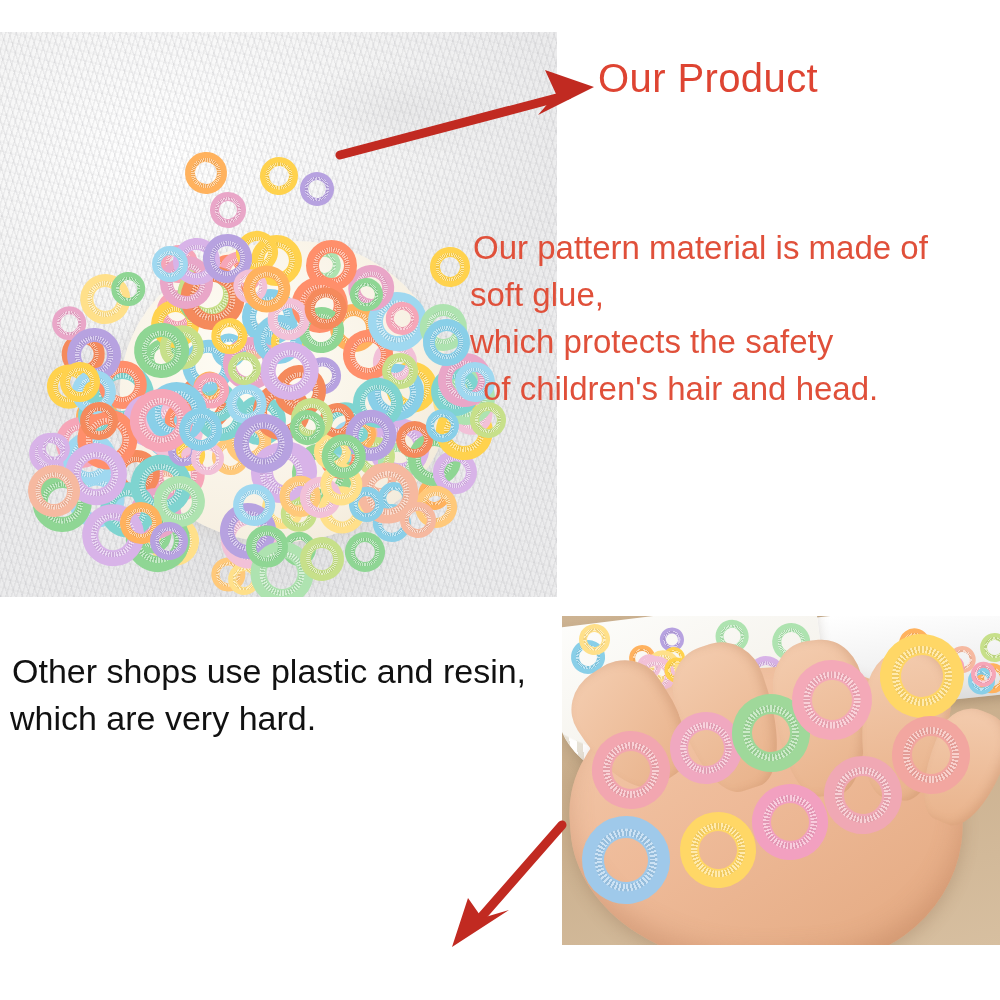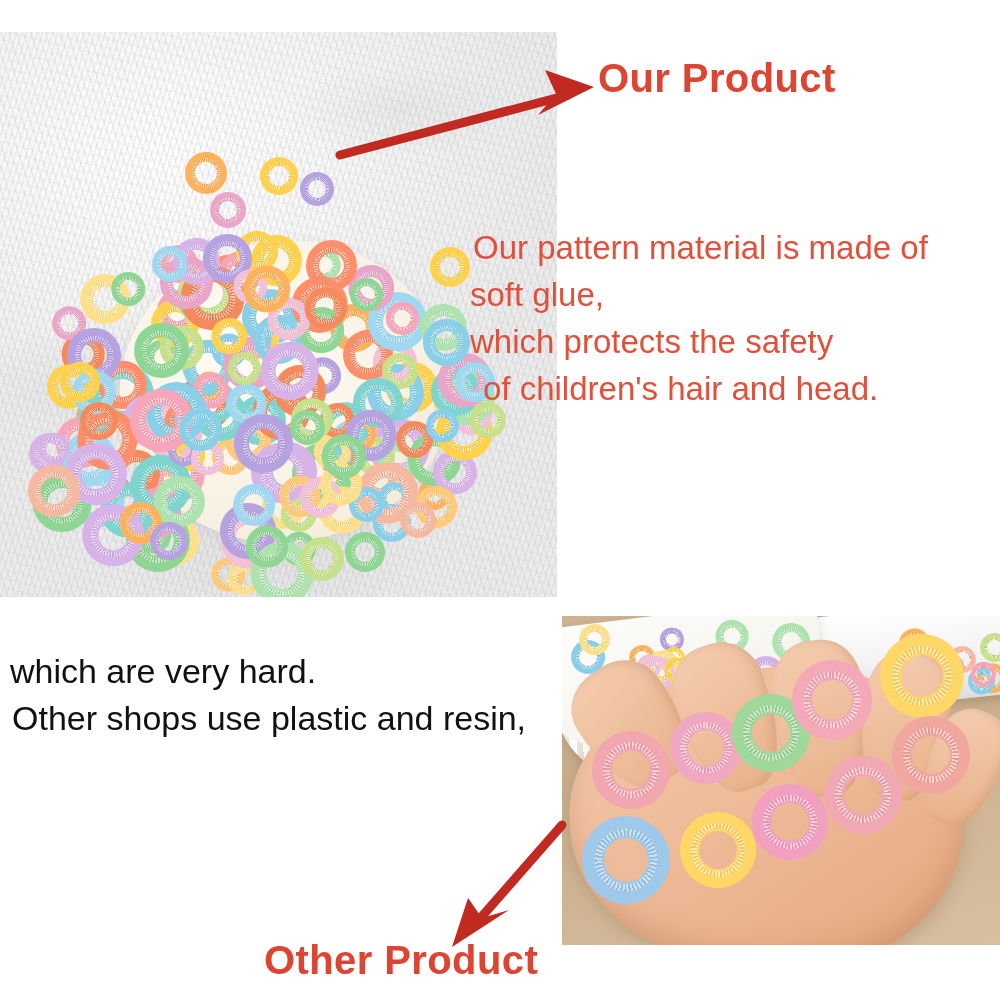--- a/index.html
+++ b/index.html
@@ -71,21 +71,21 @@
     width:34%;height:34%;border-radius:50%;background:var(--cc,#ffd23f);display:block;
   }
 
   
   .arrow-svg{position:absolute;overflow:visible;}
 
   
   .txt{position:absolute;white-space:pre;}
   #our-product-title{
     left:598px;top:56px;
-    font-size:40px;font-weight:bold;letter-spacing:.4px;
+    font-size:40px;font-weight:normal;letter-spacing:.4px;
     color:var(--brandRed,#de4432);
   }
   #other-product-title{
     left:264px;top:938px;
     font-size:40px;font-weight:bold;letter-spacing:.4px;
     color:var(--brandRed,#de4432);
   }
   #our-desc{
     position:absolute;left:468px;top:224px;width:540px;
     color:var(--brandRed,#e0503a);
@@ -644,19 +644,18 @@
   <div class="txt" id="our-product-title">Our Product</div>
 
   <div id="our-desc">
     <span class="l l1">Our pattern material is made of</span>
     <span class="l l2">soft glue,</span>
     <span class="l l3">which protects the safety</span>
     <span class="l l4">of children's hair and head.</span>
   </div>
 
   <div id="other-desc">
+    <span class="l m1">Other shops use plastic and resin,</span>
     <span class="l m2">which are very hard.</span>
-    <span class="l m1">Other shops use plastic and resin,</span>
   </div>
 
-  <div class="txt" id="other-product-title">Other Product</div>
 
 </div>
 
 </body></html>

